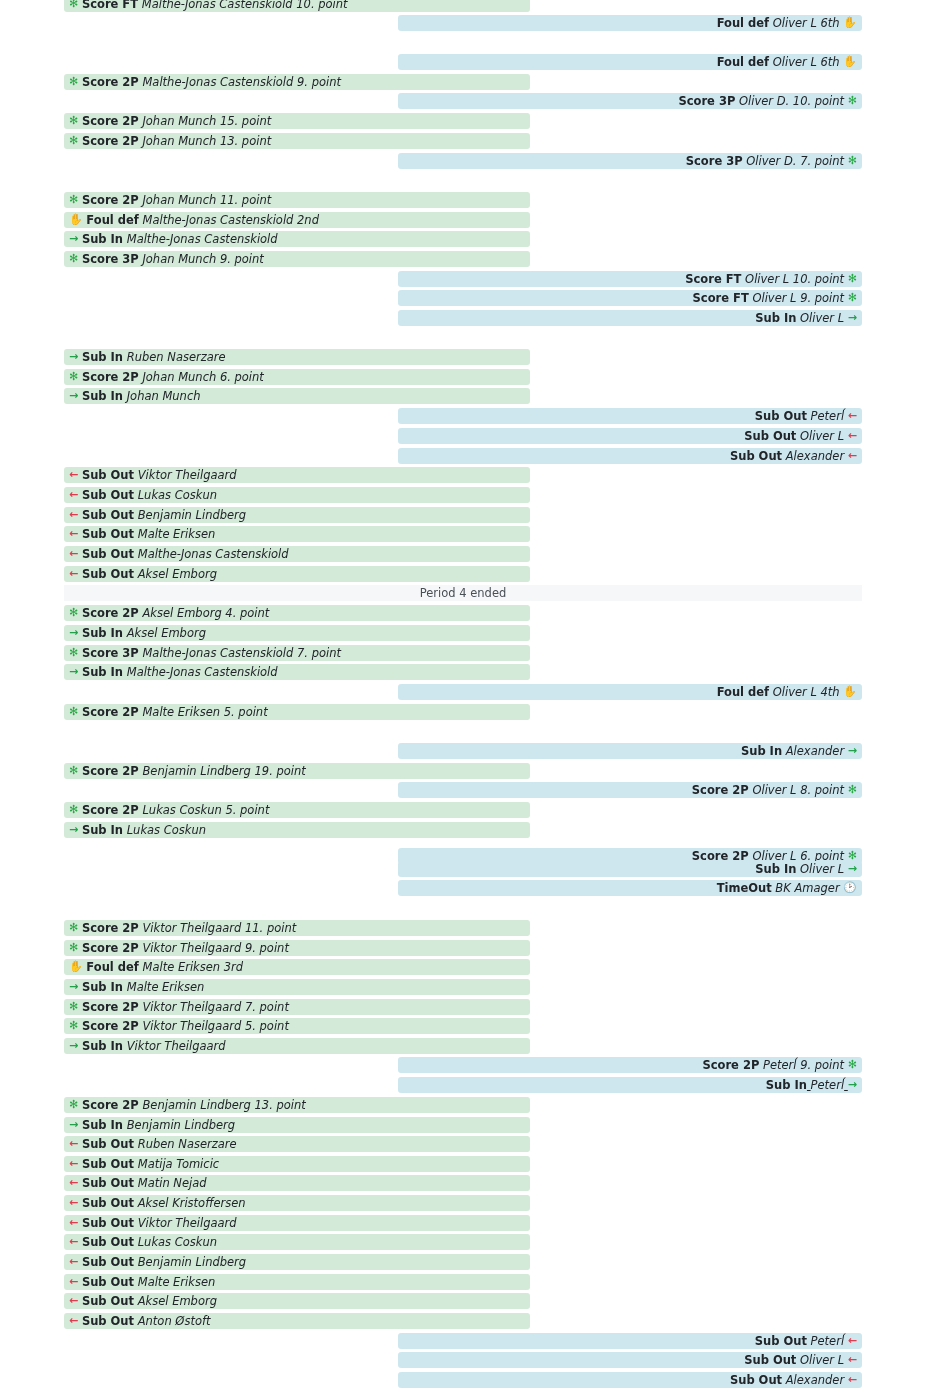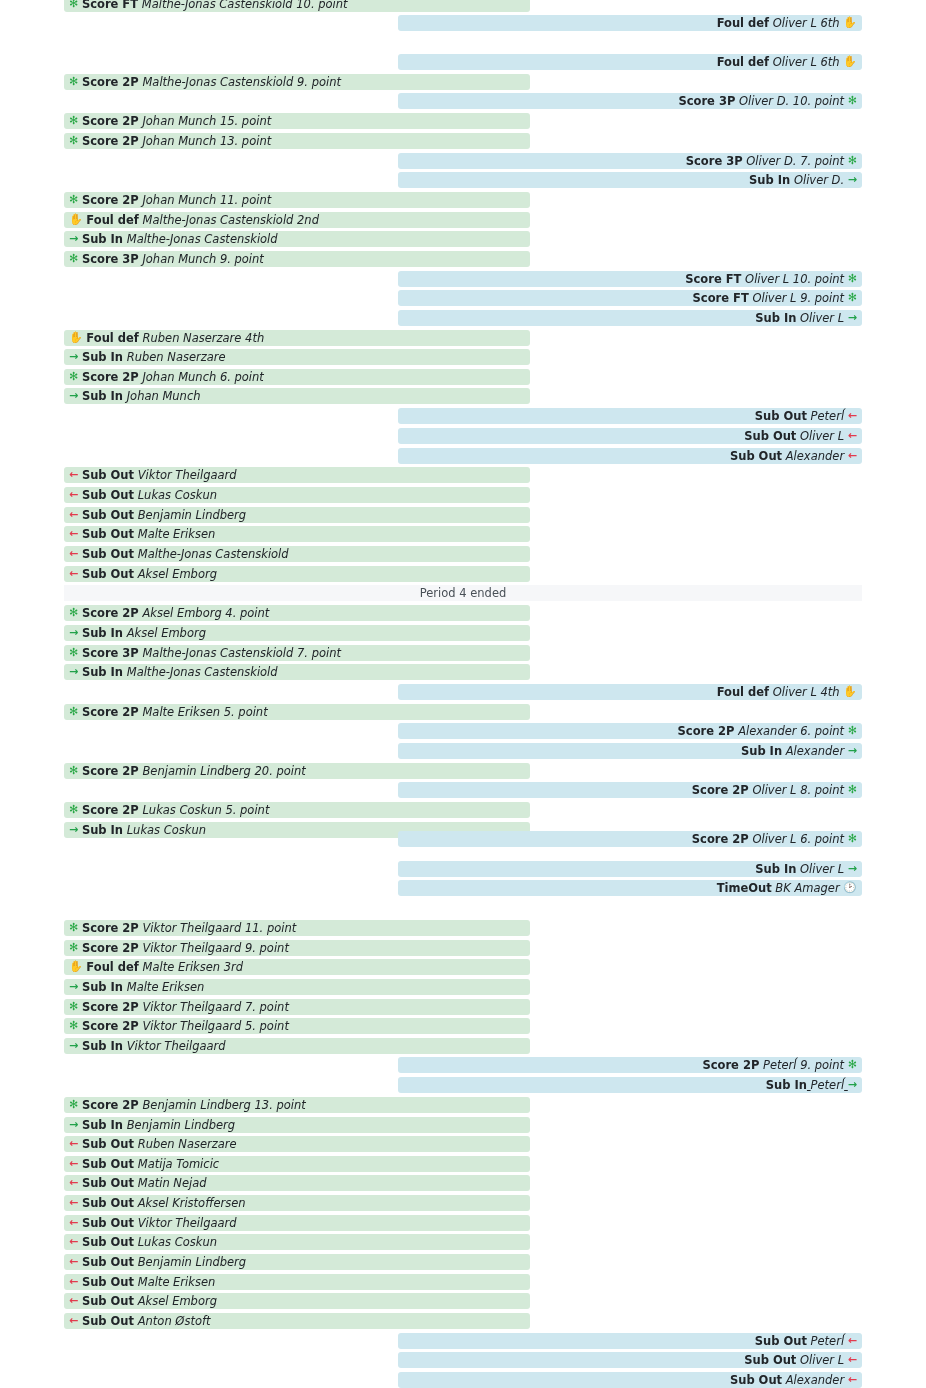--- a/index.html
+++ b/index.html
@@ -98,54 +98,51 @@
 
 <div id="timeline">
     <div class="event-row home" style="top: -4px;"><span class="evt-icon ic-score">✻</span> <span class="evt-label">Score FT</span> <span class="evt-name">Malthe-Jonas Castenskiold 10. point</span></div>
     <div class="event-row away" style="top: 15px;"><span class="evt-label">Foul def</span> <span class="evt-name">Oliver L 6th</span> <span class="evt-icon ic-foul">✋</span></div>
     <div class="event-row away" style="top: 54px;"><span class="evt-label">Foul def</span> <span class="evt-name">Oliver L 6th</span> <span class="evt-icon ic-foul">✋</span></div>
     <div class="event-row home" style="top: 74px;"><span class="evt-icon ic-score">✻</span> <span class="evt-label">Score 2P</span> <span class="evt-name">Malthe-Jonas Castenskiold 9. point</span></div>
     <div class="event-row away" style="top: 93px;"><span class="evt-label">Score 3P</span> <span class="evt-name">Oliver D. 10. point</span> <span class="evt-icon ic-score">✻</span></div>
     <div class="event-row home" style="top: 113px;"><span class="evt-icon ic-score">✻</span> <span class="evt-label">Score 2P</span> <span class="evt-name">Johan Munch 15. point</span></div>
     <div class="event-row home" style="top: 133px;"><span class="evt-icon ic-score">✻</span> <span class="evt-label">Score 2P</span> <span class="evt-name">Johan Munch 13. point</span></div>
     <div class="event-row away" style="top: 153px;"><span class="evt-label">Score 3P</span> <span class="evt-name">Oliver D. 7. point</span> <span class="evt-icon ic-score">✻</span></div>
-    <div class="event-row away" style="top: 172px;"><span class="evt-label">Sub In</span> <span class="evt-name">Oliver D.</span> <span class="evt-icon ic-subin">→</span></div>
     <div class="event-row home" style="top: 192px;"><span class="evt-icon ic-score">✻</span> <span class="evt-label">Score 2P</span> <span class="evt-name">Johan Munch 11. point</span></div>
     <div class="event-row home" style="top: 212px;"><span class="evt-icon ic-foul">✋</span> <span class="evt-label">Foul def</span> <span class="evt-name">Malthe-Jonas Castenskiold 2nd</span></div>
     <div class="event-row home" style="top: 231px;"><span class="evt-icon ic-subin">→</span> <span class="evt-label">Sub In</span> <span class="evt-name">Malthe-Jonas Castenskiold</span></div>
     <div class="event-row home" style="top: 251px;"><span class="evt-icon ic-score">✻</span> <span class="evt-label">Score 3P</span> <span class="evt-name">Johan Munch 9. point</span></div>
     <div class="event-row away" style="top: 271px;"><span class="evt-label">Score FT</span> <span class="evt-name">Oliver L 10. point</span> <span class="evt-icon ic-score">✻</span></div>
     <div class="event-row away" style="top: 290px;"><span class="evt-label">Score FT</span> <span class="evt-name">Oliver L 9. point</span> <span class="evt-icon ic-score">✻</span></div>
     <div class="event-row away" style="top: 310px;"><span class="evt-label">Sub In</span> <span class="evt-name">Oliver L</span> <span class="evt-icon ic-subin">→</span></div>
-    <div class="event-row home" style="top: 330px;"><span class="evt-icon ic-foul">✋</span> <span class="evt-label">Foul def</span> <span class="evt-name">Ruben Naserzare 4th</span></div>
     <div class="event-row home" style="top: 349px;"><span class="evt-icon ic-subin">→</span> <span class="evt-label">Sub In</span> <span class="evt-name">Ruben Naserzare</span></div>
     <div class="event-row home" style="top: 369px;"><span class="evt-icon ic-score">✻</span> <span class="evt-label">Score 2P</span> <span class="evt-name">Johan Munch 6. point</span></div>
     <div class="event-row home" style="top: 388px;"><span class="evt-icon ic-subin">→</span> <span class="evt-label">Sub In</span> <span class="evt-name">Johan Munch</span></div>
     <div class="event-row away" style="top: 408px;"><span class="evt-label">Sub Out</span> <span class="evt-name">Peterĺ</span> <span class="evt-icon ic-subout">←</span></div>
     <div class="event-row away" style="top: 428px;"><span class="evt-label">Sub Out</span> <span class="evt-name">Oliver L</span> <span class="evt-icon ic-subout">←</span></div>
     <div class="event-row away" style="top: 448px;"><span class="evt-label">Sub Out</span> <span class="evt-name">Alexander</span> <span class="evt-icon ic-subout">←</span></div>
     <div class="event-row home" style="top: 467px;"><span class="evt-icon ic-subout">←</span> <span class="evt-label">Sub Out</span> <span class="evt-name">Viktor Theilgaard</span></div>
     <div class="event-row home" style="top: 487px;"><span class="evt-icon ic-subout">←</span> <span class="evt-label">Sub Out</span> <span class="evt-name">Lukas Coskun</span></div>
     <div class="event-row home" style="top: 507px;"><span class="evt-icon ic-subout">←</span> <span class="evt-label">Sub Out</span> <span class="evt-name">Benjamin Lindberg</span></div>
     <div class="event-row home" style="top: 526px;"><span class="evt-icon ic-subout">←</span> <span class="evt-label">Sub Out</span> <span class="evt-name">Malte Eriksen</span></div>
     <div class="event-row home" style="top: 546px;"><span class="evt-icon ic-subout">←</span> <span class="evt-label">Sub Out</span> <span class="evt-name">Malthe-Jonas Castenskiold</span></div>
     <div class="event-row home" style="top: 566px;"><span class="evt-icon ic-subout">←</span> <span class="evt-label">Sub Out</span> <span class="evt-name">Aksel Emborg</span></div>
     <div class="event-row home" style="top: 605px;"><span class="evt-icon ic-score">✻</span> <span class="evt-label">Score 2P</span> <span class="evt-name">Aksel Emborg 4. point</span></div>
     <div class="event-row home" style="top: 625px;"><span class="evt-icon ic-subin">→</span> <span class="evt-label">Sub In</span> <span class="evt-name">Aksel Emborg</span></div>
     <div class="event-row home" style="top: 645px;"><span class="evt-icon ic-score">✻</span> <span class="evt-label">Score 3P</span> <span class="evt-name">Malthe-Jonas Castenskiold 7. point</span></div>
     <div class="event-row home" style="top: 664px;"><span class="evt-icon ic-subin">→</span> <span class="evt-label">Sub In</span> <span class="evt-name">Malthe-Jonas Castenskiold</span></div>
     <div class="event-row away" style="top: 684px;"><span class="evt-label">Foul def</span> <span class="evt-name">Oliver L 4th</span> <span class="evt-icon ic-foul">✋</span></div>
     <div class="event-row home" style="top: 704px;"><span class="evt-icon ic-score">✻</span> <span class="evt-label">Score 2P</span> <span class="evt-name">Malte Eriksen 5. point</span></div>
-    <div class="event-row away" style="top: 723px;"><span class="evt-label">Score 2P</span> <span class="evt-name">Alexander 6. point</span> <span class="evt-icon ic-score">✻</span></div>
     <div class="event-row away" style="top: 743px;"><span class="evt-label">Sub In</span> <span class="evt-name">Alexander</span> <span class="evt-icon ic-subin">→</span></div>
-    <div class="event-row home" style="top: 763px;"><span class="evt-icon ic-score">✻</span> <span class="evt-label">Score 2P</span> <span class="evt-name">Benjamin Lindberg 20. point</span></div>
+    <div class="event-row home" style="top: 763px;"><span class="evt-icon ic-score">✻</span> <span class="evt-label">Score 2P</span> <span class="evt-name">Benjamin Lindberg 19. point</span></div>
     <div class="event-row away" style="top: 782px;"><span class="evt-label">Score 2P</span> <span class="evt-name">Oliver L 8. point</span> <span class="evt-icon ic-score">✻</span></div>
     <div class="event-row home" style="top: 802px;"><span class="evt-icon ic-score">✻</span> <span class="evt-label">Score 2P</span> <span class="evt-name">Lukas Coskun 5. point</span></div>
     <div class="event-row home" style="top: 822px;"><span class="evt-icon ic-subin">→</span> <span class="evt-label">Sub In</span> <span class="evt-name">Lukas Coskun</span></div>
-    <div class="event-row away" style="top: 831px;"><span class="evt-label">Score 2P</span> <span class="evt-name">Oliver L 6. point</span> <span class="evt-icon ic-score">✻</span></div>
+    <div class="event-row away" style="top: 848px;"><span class="evt-label">Score 2P</span> <span class="evt-name">Oliver L 6. point</span> <span class="evt-icon ic-score">✻</span></div>
     <div class="event-row away" style="top: 861px;"><span class="evt-label">Sub In</span> <span class="evt-name">Oliver L</span> <span class="evt-icon ic-subin">→</span></div>
     <div class="event-row away" style="top: 880px;"><span class="evt-label">TimeOut</span> <span class="evt-name">BK Amager</span> <span class="evt-icon ic-timeout">🕑</span></div>
     <div class="event-row home" style="top: 920px;"><span class="evt-icon ic-score">✻</span> <span class="evt-label">Score 2P</span> <span class="evt-name">Viktor Theilgaard 11. point</span></div>
     <div class="event-row home" style="top: 940px;"><span class="evt-icon ic-score">✻</span> <span class="evt-label">Score 2P</span> <span class="evt-name">Viktor Theilgaard 9. point</span></div>
     <div class="event-row home" style="top: 959px;"><span class="evt-icon ic-foul">✋</span> <span class="evt-label">Foul def</span> <span class="evt-name">Malte Eriksen 3rd</span></div>
     <div class="event-row home" style="top: 979px;"><span class="evt-icon ic-subin">→</span> <span class="evt-label">Sub In</span> <span class="evt-name">Malte Eriksen</span></div>
     <div class="event-row home" style="top: 999px;"><span class="evt-icon ic-score">✻</span> <span class="evt-label">Score 2P</span> <span class="evt-name">Viktor Theilgaard 7. point</span></div>
     <div class="event-row home" style="top: 1018px;"><span class="evt-icon ic-score">✻</span> <span class="evt-label">Score 2P</span> <span class="evt-name">Viktor Theilgaard 5. point</span></div>
     <div class="event-row home" style="top: 1038px;"><span class="evt-icon ic-subin">→</span> <span class="evt-label">Sub In</span> <span class="evt-name">Viktor Theilgaard</span></div>
     <div class="event-row away" style="top: 1057px;"><span class="evt-label">Score 2P</span> <span class="evt-name">Peterĺ 9. point</span> <span class="evt-icon ic-score">✻</span></div>

